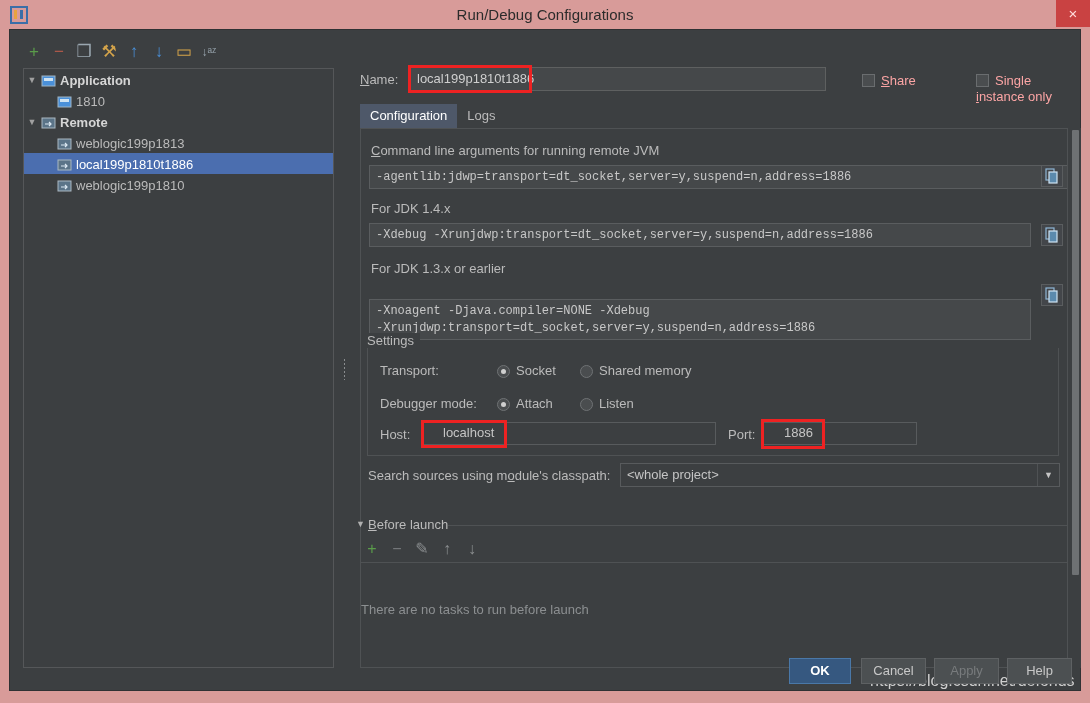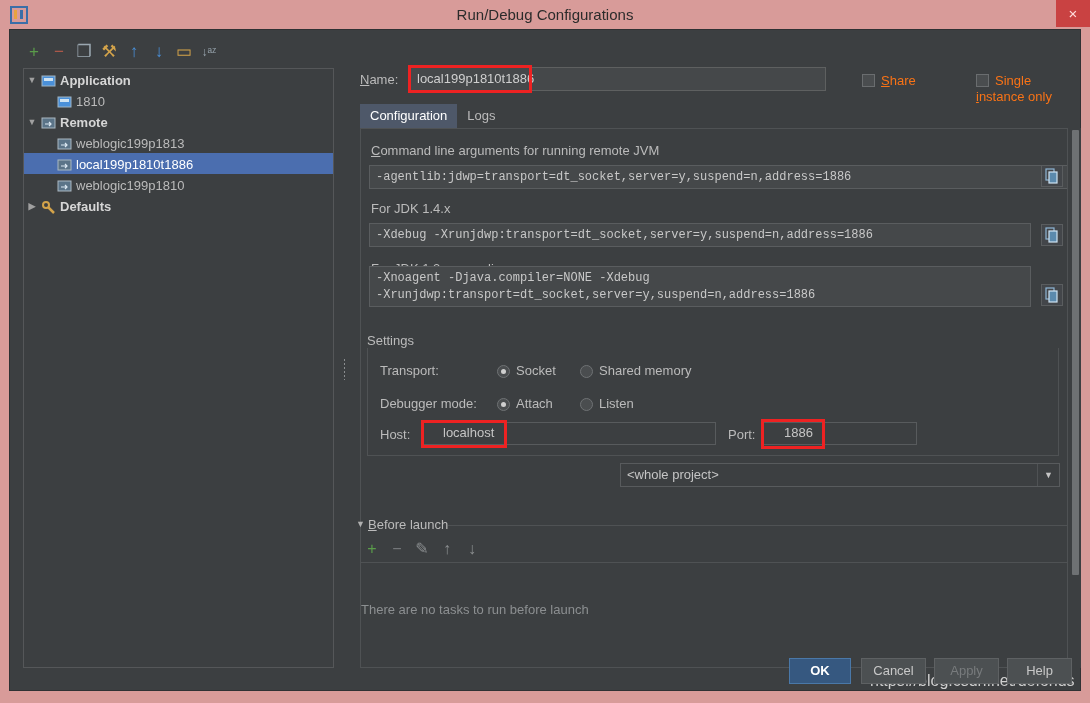--- a/index.html
+++ b/index.html
@@ -93,21 +93,21 @@
     font-size: 13px; color: #bbbbbb;
   }
   #name-field {
     position: absolute; left: 400px; top: 37px; width: 416px; height: 24px;
     background: #45484a; border: 1px solid #5e6060;
     font-size: 13px; color: #cfcfcf; line-height: 22px; padding-left: 6px;
     overflow: hidden; white-space: nowrap;
   }
   .redbox { position: absolute; border: 3px solid #ee2222; pointer-events: none; }
 
-  .chk-wrap { position: absolute; font-size: 13px; color: #f97316; cursor: pointer; }
+  .chk-wrap { position: absolute; font-size: 13px; color: #fca5a5; cursor: pointer; }
   .chk-box {
     display: inline-block; width: 13px; height: 13px;
     background: #4a4d4f; border: 1px solid #6a6d6f;
     vertical-align: middle; margin-right: 6px;
   }
   .chk-lbl { vertical-align: middle; }
   .mn { text-decoration: underline; }
 
   
   #tabs { position: absolute; left: 350px; top: 74px; height: 24px; }
@@ -276,24 +276,20 @@
               <path d="M5 8 h6 M9 6 l2 2 -2 2" stroke="#dce8f2" stroke-width="1.2" fill="none"></path>
             </svg></span><span class="t-label">weblogic199p1813</span></div>
         <div class="tree-row selected"><span class="t-ind"></span><span class="twisty"></span><span class="t-icon"><svg width="17" height="14" viewBox="0 0 17 14">
               <rect x="2" y="2" width="13" height="10" fill="#5b7488" stroke="#aab8c2" stroke-width="1"></rect>
               <path d="M5 8 h6 M9 6 l2 2 -2 2" stroke="#dce8f2" stroke-width="1.2" fill="none"></path>
             </svg></span><span class="t-label">local199p1810t1886</span></div>
         <div class="tree-row"><span class="t-ind"></span><span class="twisty"></span><span class="t-icon"><svg width="17" height="14" viewBox="0 0 17 14">
               <rect x="2" y="2" width="13" height="10" fill="#5b7488" stroke="#aab8c2" stroke-width="1"></rect>
               <path d="M5 8 h6 M9 6 l2 2 -2 2" stroke="#dce8f2" stroke-width="1.2" fill="none"></path>
             </svg></span><span class="t-label">weblogic199p1810</span></div>
-        <div class="tree-row group"><span class="twisty">▶</span><span class="t-icon"><svg width="17" height="14" viewBox="0 0 17 14">
-              <circle cx="6" cy="5" r="3" fill="none" stroke="#d3a34a" stroke-width="2"></circle>
-              <path d="M8 7 l6 6" stroke="#d3a34a" stroke-width="2.5"></path>
-            </svg></span><span class="t-label">Defaults</span></div>
       </div>
 
     <div id="splitter">
       <div class="grip"></div>
     </div>
 
     <div id="name-label">
       <span class="mn">N</span><span>ame:</span>
     </div>
     <div id="name-field" placeholder="">local199p1810t1886</div>
@@ -327,21 +323,21 @@
       <div class="sec-label" style="left:10px;top:72px;">For JDK 1.4.x</div>
       <div class="cmd-field" style="left:8px;top:94px;width:662px;height:24px;">-Xdebug -Xrunjdwp:transport=dt_socket,server=y,suspend=n,address=1886</div>
       <div class="copy-btn" style="left:680px;top:95px;">
         <svg width="20" height="20" viewBox="0 0 20 20">
           <rect x="4" y="3" width="8" height="11" fill="none" stroke="#8fb6d6" stroke-width="1.2"></rect>
           <rect x="7" y="6" width="8" height="11" fill="#5b8aad" stroke="#cfe3f2" stroke-width="1.2"></rect>
         </svg>
       </div>
 
       <div class="sec-label" style="left:10px;top:132px;">For JDK 1.3.x or earlier</div>
-      <div class="cmd-field" style="left:8px;top:137px;width:662px;height:41px;font-family:Liberation Mono, monospace;">-Xnoagent -Djava.compiler=NONE -Xdebug
+      <div class="cmd-field" style="left:8px;top:170px;width:662px;height:41px;font-family:Liberation Mono, monospace;">-Xnoagent -Djava.compiler=NONE -Xdebug
 -Xrunjdwp:transport=dt_socket,server=y,suspend=n,address=1886</div>
       <div class="copy-btn" style="left:680px;top:155px;">
         <svg width="20" height="20" viewBox="0 0 20 20">
           <rect x="4" y="3" width="8" height="11" fill="none" stroke="#8fb6d6" stroke-width="1.2"></rect>
           <rect x="7" y="6" width="8" height="11" fill="#5b8aad" stroke="#cfe3f2" stroke-width="1.2"></rect>
         </svg>
       </div>
     </div>
 
     <div id="settings-title">Settings</div>
@@ -364,20 +360,23 @@
     </div>
 
     <div class="sec-label" style="left:370px;top:397px;">Host:</div>
     <div class="txt-field" style="left:412px;top:392px;width:294px;height:23px;">localhost</div>
     <div class="redbox" style="left:411px;top:390px;width:86px;height:28px;"></div>
 
     <div class="sec-label" style="left:718px;top:397px;">Port:</div>
     <div class="txt-field" style="left:753px;top:392px;width:154px;height:23px;">1886</div>
     <div class="redbox" style="left:751px;top:389px;width:64px;height:30px;"></div>
 
+    <div class="sec-label" style="left:358px;top:438px;">
+      <span>Search sources using m</span><span class="mn">o</span><span>dule's classpath:</span>
+    </div>
     <div id="combo">
       <span id="combo-val">&lt;whole project&gt;</span>
       <span id="combo-arrow">▼</span>
     </div>
 
     <div id="vscroll">
       <div id="vthumb"></div>
     </div>
 
     <div id="bl-header">

